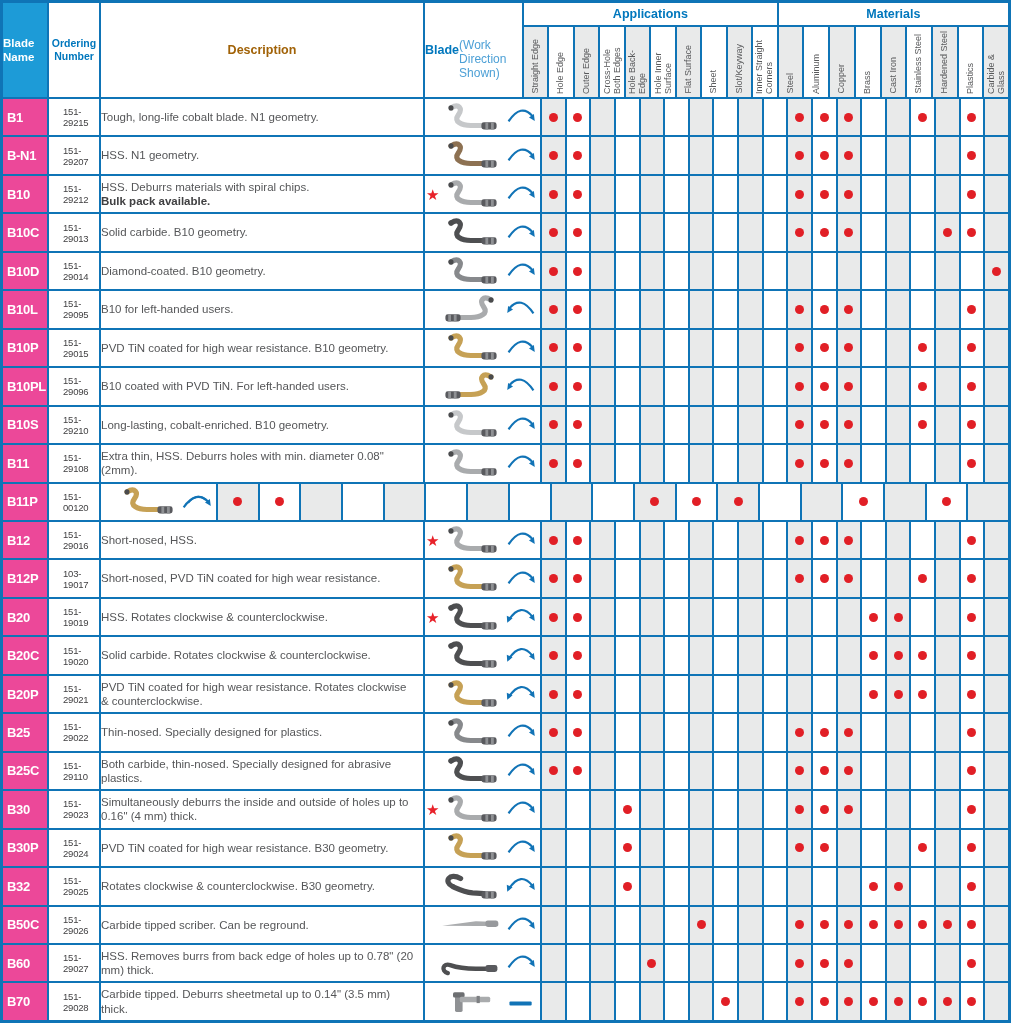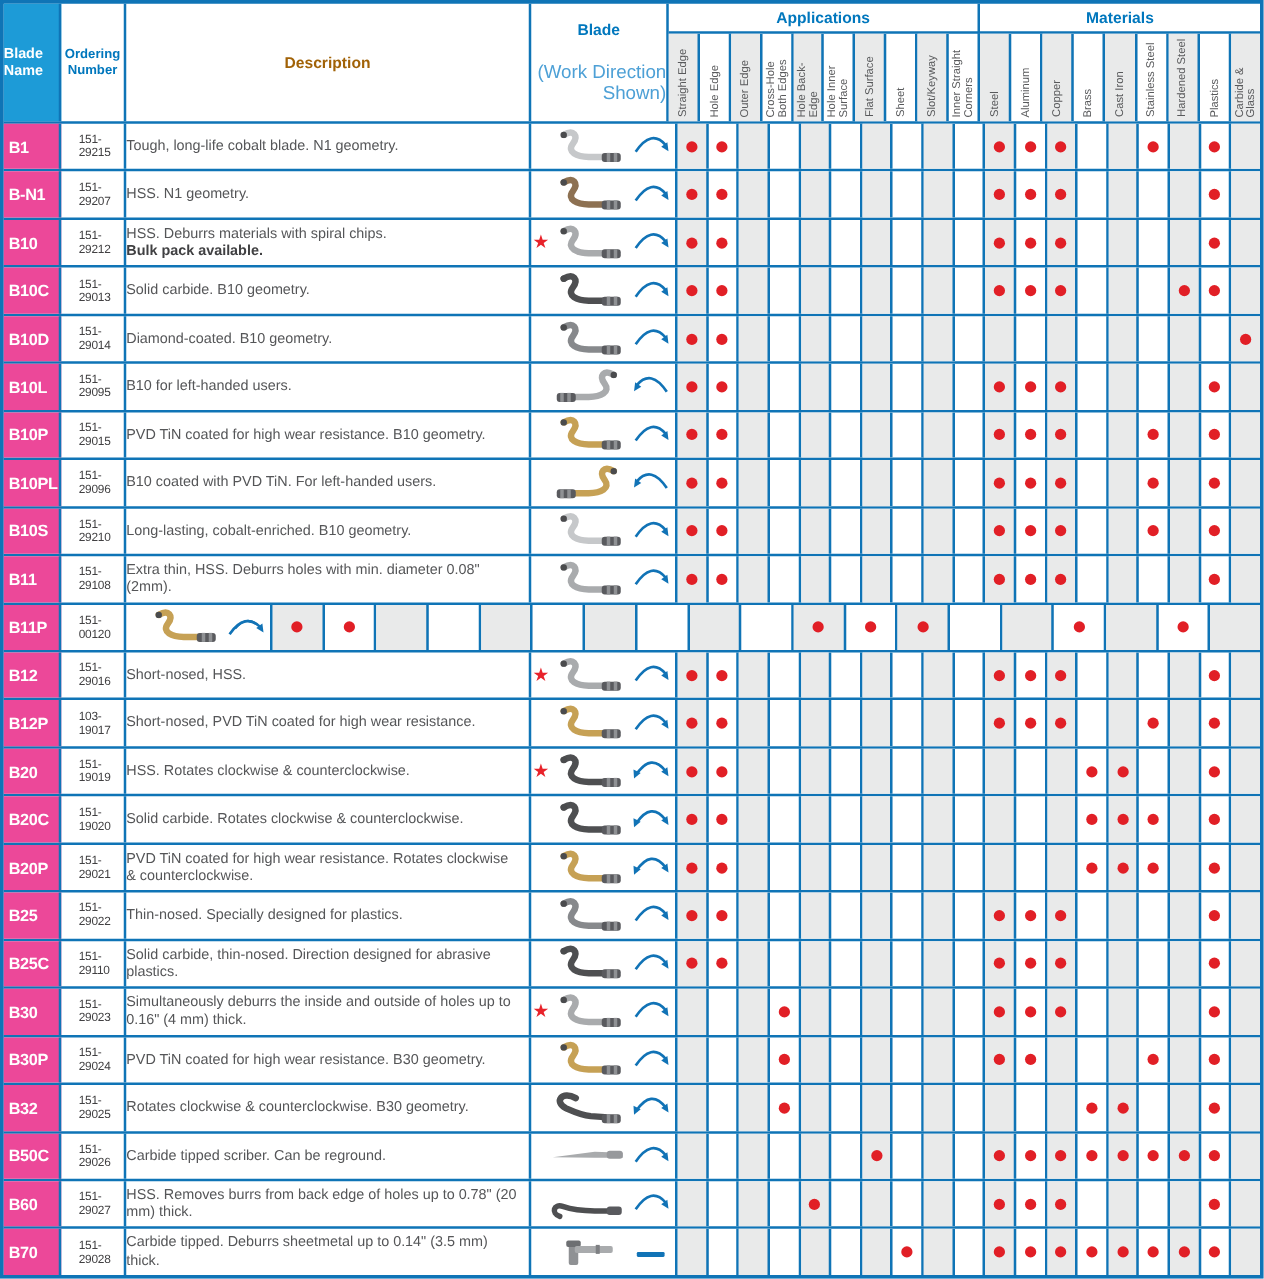--- a/index.html
+++ b/index.html
@@ -6,24 +6,24 @@
   html,body{width:1011px;height:1023px;background:#fff;font-family:"Liberation Sans",sans-serif}
   .table{width:1011px;height:1023px;border:3px solid #0f74b6;display:flex;flex-direction:column;background:#fff}
   
   .thead{height:96px;flex:none;display:flex;border-bottom:2px solid #0f74b6}
   .h-name{width:46px;flex:none;background:#1d9bd7;color:#fff;font-weight:bold;font-size:11.5px;line-height:1.25;
           display:flex;align-items:center;justify-content:center;text-align:left;border-right:2px solid #0f74b6}
   .h-order{width:52px;flex:none;color:#0077bd;font-weight:bold;font-size:10.5px;line-height:1.25;
            display:flex;align-items:center;justify-content:center;text-align:center;border-right:2px solid #0f74b6}
   .h-desc{width:324px;flex:none;color:#a16207;font-weight:bold;font-size:12.5px;
           display:flex;align-items:center;justify-content:center;border-right:2px solid #0f74b6}
-  .h-blade{width:110px;flex:none;color:#0077bd;display:flex;flex-direction:column;align-items:center;justify-content:center;
-           border-right:2px solid #0f74b6;text-align:right}
+  .h-blade{width:99px;flex:none;color:#0077bd;display:flex;flex-direction:row;align-items:center;justify-content:center;
+           border-right:2px solid #0f74b6;text-align:left}
   .h-blade .main{font-weight:bold;font-size:12.5px}
-  .h-blade .sub{font-size:15px;color:#4da0d6;margin-top:18px}
+  .h-blade .sub{font-size:12px;color:#4da0d6;margin-top:18px}
   .h-group{display:flex;flex-direction:column}
   .h-group.apps{flex:10}
   .h-group.mats{flex:9}
   .group-label{height:24px;flex:none;border-bottom:2px solid #0f74b6;color:#0077bd;font-weight:bold;font-size:12.5px;
                display:flex;align-items:center;justify-content:center}
   .h-group.apps .group-label{border-right:2px solid #0f74b6}
   .group-cols{flex:1;display:flex}
   .vcell{flex:1;border-right:2px solid #0f74b6;display:flex;justify-content:center;align-items:flex-end;
          padding-bottom:3px;overflow:hidden}
   .h-group.mats .vcell:last-child{border-right:none}
@@ -1010,21 +1010,21 @@
         <div class="cell c-dot shade"></div>
         <div class="cell c-dot">
           <span class="dot"></span>
         </div>
         <div class="cell c-dot shade"></div>
       </div>
       <div class="row">
         <div class="cell c-name">B25C</div>
         <div class="cell c-order">151-29110</div>
         <div class="cell c-desc">
-          <div>Solid carbide, thin-nosed. Direction designed for abrasive plastics.</div>
+          <div>Both carbide, thin-nosed. Specially designed for abrasive plastics.</div>
         </div>
         <div class="cell c-blade">
           <svg class="blade-svg" viewBox="0 0 80 38">
             <path d="M15,7 C25,1 30,8 24,16 C18,24 28,29 40,29 L56,29" fill="none" stroke="#4e4f51" stroke-width="6.5" stroke-linecap="round"></path>
             <circle cx="15" cy="7" r="3.2" fill="#4a4b4d"></circle>
             <rect x="53" y="25" width="19" height="9" rx="3" fill="#595a5e"></rect>
             <rect x="58" y="25" width="3.5" height="9" fill="#8f9194"></rect>
             <rect x="65" y="25" width="3.5" height="9" fill="#8f9194"></rect>
           </svg>
           <svg class="arrow-svg" viewBox="0 0 36 24">

